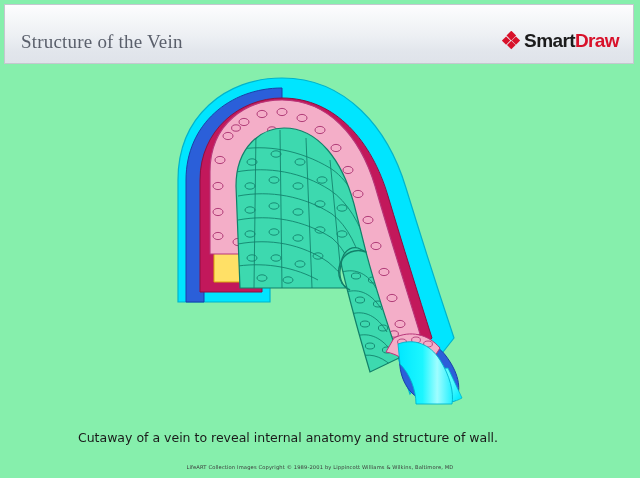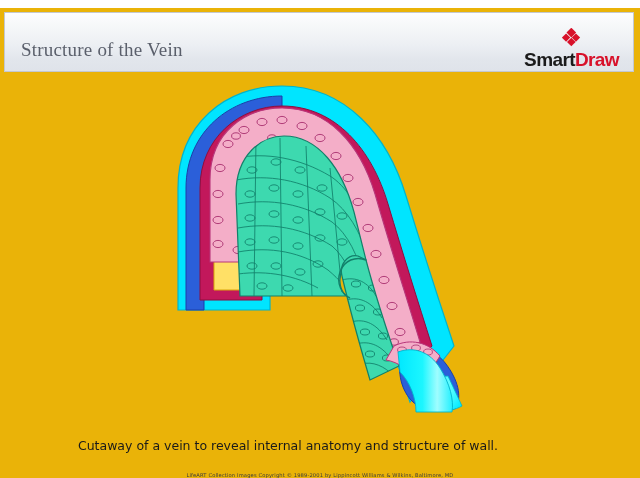--- a/index.html
+++ b/index.html
@@ -13,22 +13,21 @@
     background: #ffffff;
     font-family: "Liberation Sans", sans-serif;
     overflow: hidden;
     position: relative;
   }
 
   
   .slide {
     position: absolute;
     inset: 0;
-    background: #eab308;
-    margin-top: 8px;
+    background: #86efac;
   }
 
   
   .header {
     position: absolute;
     left: 4px;
     top: 4px;
     width: 630px;
     height: 60px;
     box-sizing: border-box;
@@ -54,21 +53,20 @@
     padding-top: 14px;
     white-space: nowrap;
   }
 
   
   .logo {
     display: flex;
     align-items: center;
     gap: 3px;
     padding-top: 12px;
-    flex-direction: column;
   }
   .logo-mark {
     width: 19px;
     height: 19px;
     flex: 0 0 19px;
     position: relative;
   }
   .logo-text {
     font-family: "Liberation Sans", sans-serif;
     font-size: 19px;

